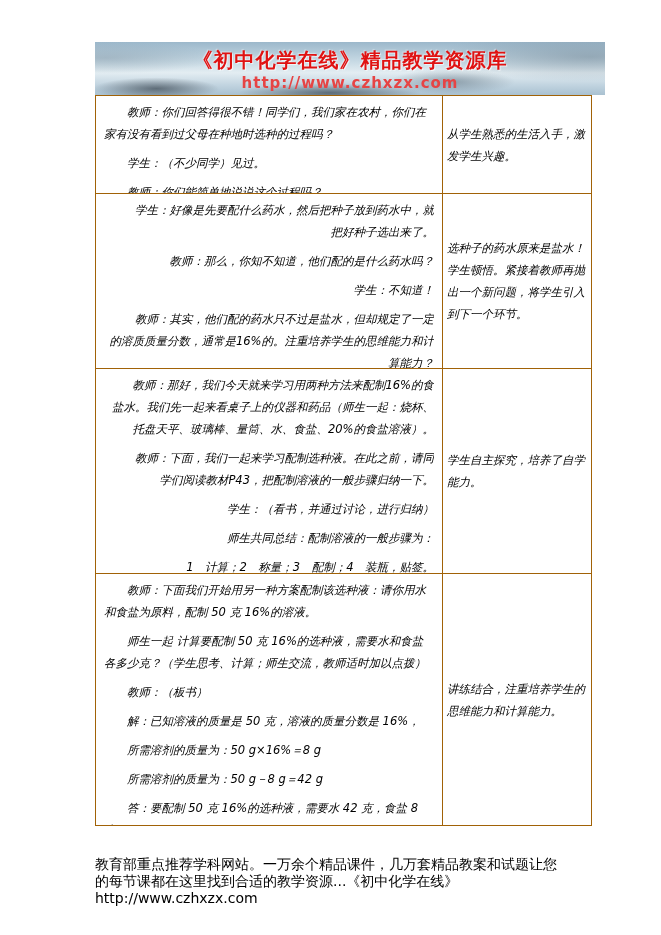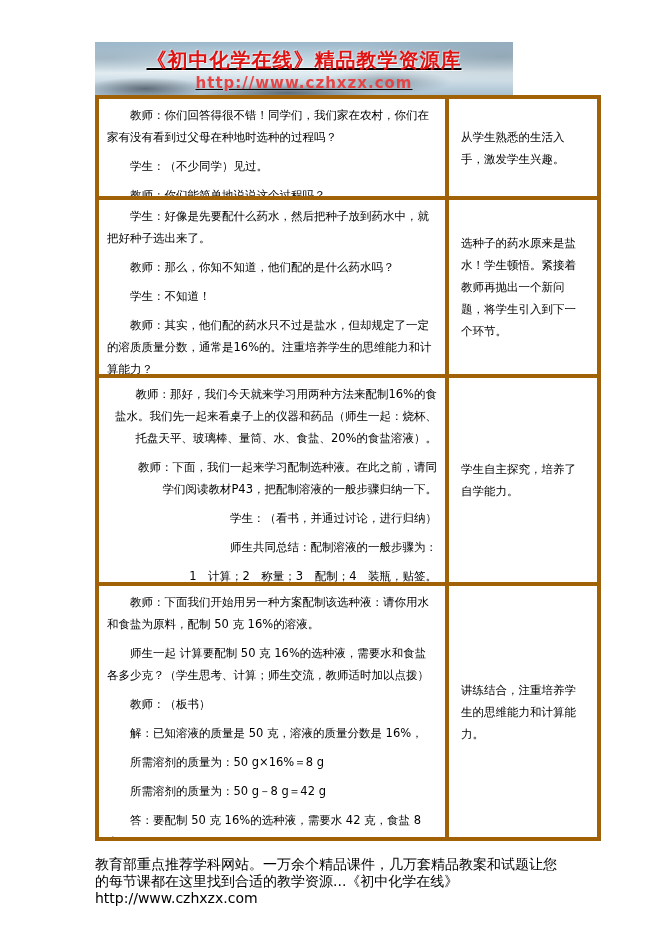--- a/index.html
+++ b/index.html
@@ -5,60 +5,59 @@
   html,body{margin:0;padding:0;}
   body{
     width:661px;height:935px;background:#ffffff;
     font-family:"DejaVu Sans",sans-serif;color:#000;
     position:relative;overflow:hidden;
   }
   .page{position:absolute;left:0;top:0;width:661px;height:935px;}
 
   
   .banner{
-    position:absolute;left:95px;top:42px;width:418px;height:53px;
+    position:absolute;left:95px;top:42px;width:510px;height:53px;
     background:
       radial-gradient(ellipse 90px 16px at 12% 88%, rgba(35,45,55,.60), transparent 70%),
       radial-gradient(ellipse 130px 14px at 46% 96%, rgba(25,35,45,.55), transparent 70%),
       radial-gradient(ellipse 90px 18px at 70% 75%, rgba(70,90,105,.45), transparent 70%),
       radial-gradient(ellipse 220px 34px at 97% 28%, rgba(115,135,150,.55), transparent 72%),
       radial-gradient(ellipse 160px 22px at 2% 30%, rgba(130,150,165,.45), transparent 72%),
       linear-gradient(180deg,#9cb8cb 0%,#c5d8e3 35%,#e3edf2 58%,#c3d5e1 80%,#a9c1d1 100%);
     overflow:hidden;
-    text-decoration:underline;
   }
   .banner-title{
     margin-top:5px;text-align:center;
     font-size:20px;font-weight:bold;color:#e01212;letter-spacing:1px;
     text-shadow:1px 1px 1px rgba(255,255,255,.75), -1px -1px 1px rgba(255,255,255,.45);
     white-space:nowrap;
   }
   .banner-url{
     text-align:center;font-size:15px;font-weight:bold;color:#e64444;
     margin-top:0px;letter-spacing:1px;white-space:nowrap;
   }
 
   
   .doc-table{
     position:absolute;left:95px;top:95px;width:470px;
     border-collapse:collapse;table-layout:fixed;
   }
   .doc-table td{
-    border:4px solid #a16207;vertical-align:top;
-    font-size:11.5px;line-height:22px;
+    border:1px solid #a16207;vertical-align:top;
+    font-size:11.5px;line-height:22px;font-style:italic;
   }
   td.dialogue-cell{width:330px;padding:5px 8px 0 8px;}
   td.note-cell{width:140px;vertical-align:middle;padding:2px 4px;}
   .cell-inner{overflow:hidden;}
   .r1 .cell-inner{height:92px;}
-  .r2 .cell-inner{height:169px;}
+  .r2 .cell-inner{height:169px;text-align:right;}
   .r3 .cell-inner{height:199px;text-align:right;}
   .r4 .cell-inner{height:246px;}
   .doc-table p{margin:0 0 7px 0;text-indent:2em;}
-  .note-cell p{margin:8px;text-indent:0;}
+  .note-cell p{margin:0;text-indent:0;}
 
   
   .footer{
     position:absolute;left:95px;top:856px;width:474px;
     font-size:14px;line-height:17px;color:#000;
   }
   .footer a{color:#000;text-decoration:none;}
 </style>
 </head>
 <body>

